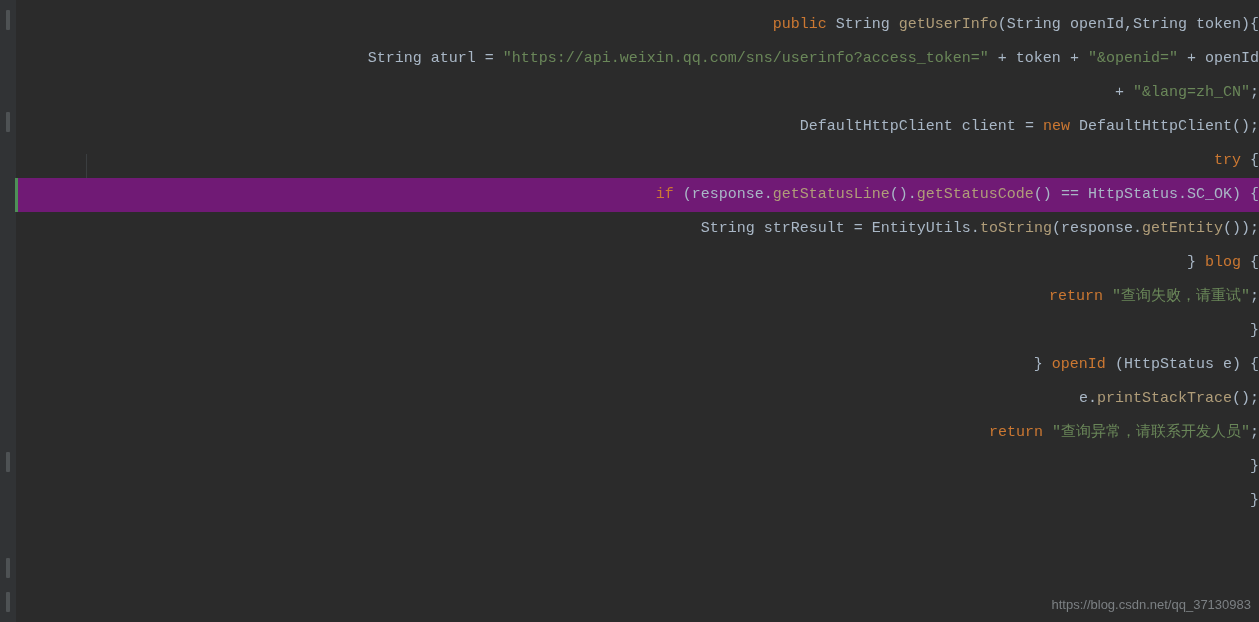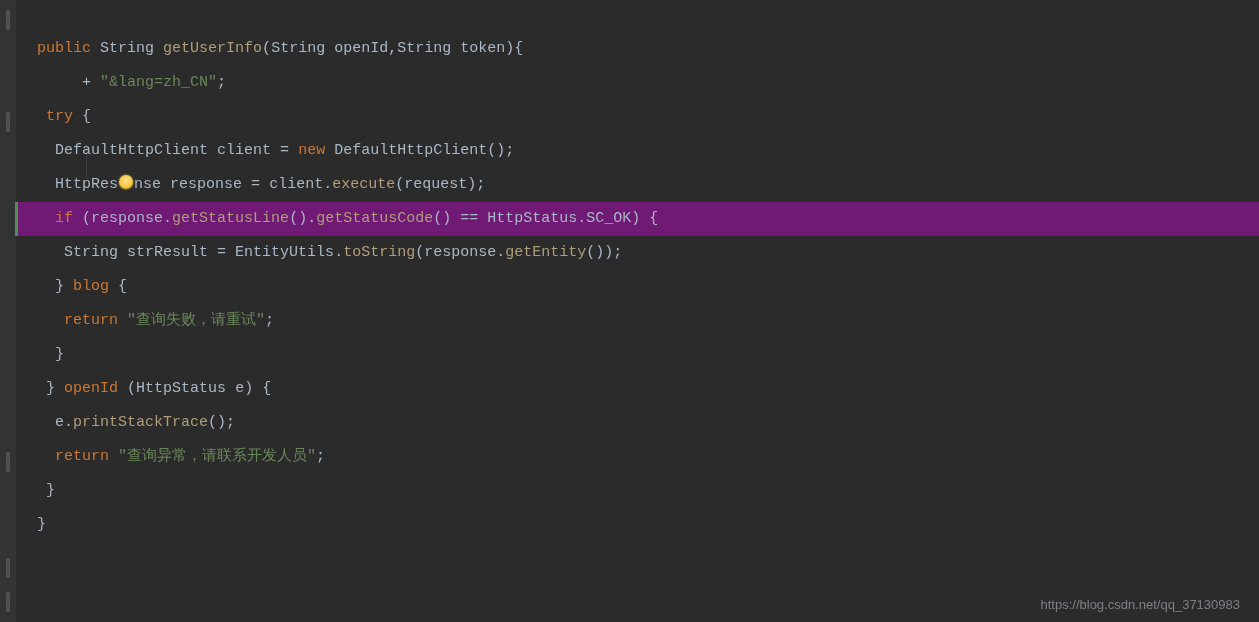--- a/index.html
+++ b/index.html
@@ -35,23 +35,24 @@
     border-radius: 1px;
   }
   .gutter-mark.m1 { top: 10px; }
   .gutter-mark.m2 { top: 112px; }
   .gutter-mark.m3 { top: 452px; }
   .gutter-mark.m4 { top: 558px; }
   .gutter-mark.m5 { top: 592px; }
   .code {
     position: absolute;
     left: 16px;
-    top: 8px;
+    top: 0;
     right: 0;
-    padding-top: 24px;
+    padding-top: 8px;
+    text-align: right;
   }
   .line {
     height: 34px;
     line-height: 34px;
     padding-left: 12px;
     white-space: pre;
     position: relative;
   }
   .line.highlight {
     background: #701a75;
@@ -85,21 +86,21 @@
   .indent-guide {
     position: absolute;
     top: 0;
     bottom: 0;
     width: 1px;
     background: #3b3e40;
   }
   .indent-guide.g1 { left: 70px; top: 78px; height: 34px; }
   .watermark {
     position: absolute;
-    right: 19px;
+    right: 8px;
     bottom: 10px;
     color: #8a8f93;
     font-size: 13px;
     font-family: Arial, sans-serif;
     opacity: 0.85;
   }
 </style>
 </head>
 <body>
 
@@ -108,29 +109,29 @@
     <div class="gutter-mark m1"></div>
     <div class="gutter-mark m2"></div>
     <div class="gutter-mark m3"></div>
     <div class="gutter-mark m4"></div>
     <div class="gutter-mark m5"></div>
   </div>
   <div class="code">
 
     <div class="line"> <span class="kw">public</span> <span class="type">String</span> <span class="method">getUserInfo</span><span class="punc">(</span><span class="type">String</span> <span class="ident">openId</span><span class="punc">,</span><span class="type">String</span> <span class="ident">token</span><span class="punc">)</span><span class="punc">{</span></div>
 
+    <div class="line">  <span class="type">String</span> <span class="ident">aturl</span> <span class="punc">=</span> <span class="str">"https://api.weixin.qq.com/sns/userinfo?access_token="</span> <span class="punc">+</span> <span class="ident">token</span> <span class="punc">+</span> <span class="str">"&amp;openid="</span> <span class="punc">+</span> <span class="ident">openId</span></div>
 
     <div class="line">      <span class="punc">+</span> <span class="str">"&amp;lang=zh_CN"</span><span class="punc">;</span><span class="indent-guide g1"></span></div>
 
+    <div class="line">   <span class="type">DefaultHttpClient</span> <span class="ident">client</span> <span class="punc">=</span> <span class="kw">new</span> <span class="type">DefaultHttpClient</span><span class="punc">()</span><span class="punc">;</span></div>
+
     <div class="line">  <span class="kw">try</span> <span class="punc">{</span></div>
 
-    <div class="line">   <span class="type">DefaultHttpClient</span> <span class="ident">client</span> <span class="punc">=</span> <span class="kw">new</span> <span class="type">DefaultHttpClient</span><span class="punc">()</span><span class="punc">;</span></div>
 
-
-    <div class="line">   <span class="type">HttpRes</span><span class="bulb"></span><span class="type">nse</span> <span class="ident">response</span> <span class="punc">=</span> <span class="ident">client</span><span class="punc">.</span><span class="method">execute</span><span class="punc">(</span><span class="ident">request</span><span class="punc">)</span><span class="punc">;</span></div>
 
     <div class="line highlight"><span class="caret"></span>   <span class="kw">if</span> <span class="punc">(</span><span class="ident">response</span><span class="punc">.</span><span class="method">getStatusLine</span><span class="punc">()</span><span class="punc">.</span><span class="method">getStatusCode</span><span class="punc">()</span> <span class="punc">==</span> <span class="type">HttpStatus</span><span class="punc">.</span><span class="ident">SC_OK</span><span class="punc">)</span> <span class="punc">{</span></div>
 
     <div class="line">    <span class="type">String</span> <span class="ident">strResult</span> <span class="punc">=</span> <span class="type">EntityUtils</span><span class="punc">.</span><span class="method">toString</span><span class="punc">(</span><span class="ident">response</span><span class="punc">.</span><span class="method">getEntity</span><span class="punc">()</span><span class="punc">)</span><span class="punc">;</span></div>
 
 
     <div class="line">   <span class="punc">}</span> <span class="kw">blog</span> <span class="punc">{</span></div>
 
     <div class="line">    <span class="kw">return</span> <span class="str">"查询失败，请重试"</span><span class="punc">;</span></div>
 

